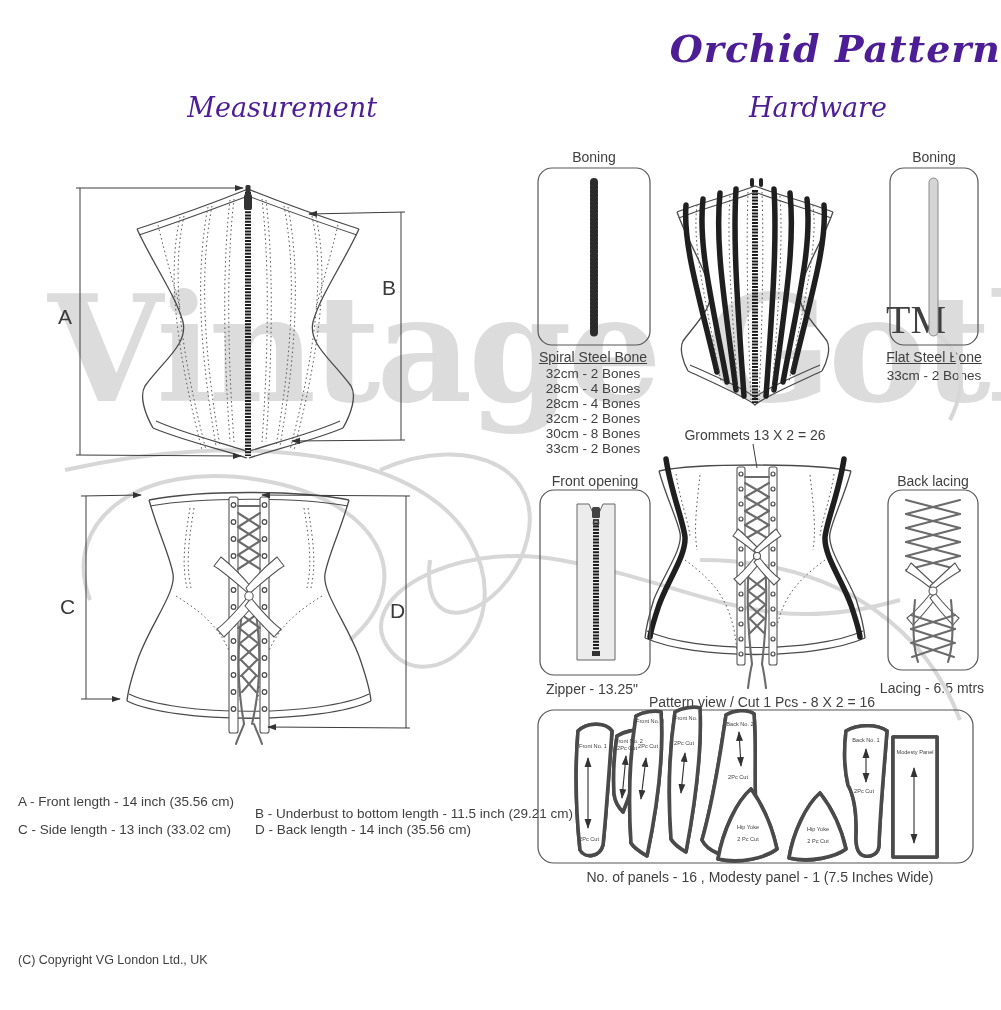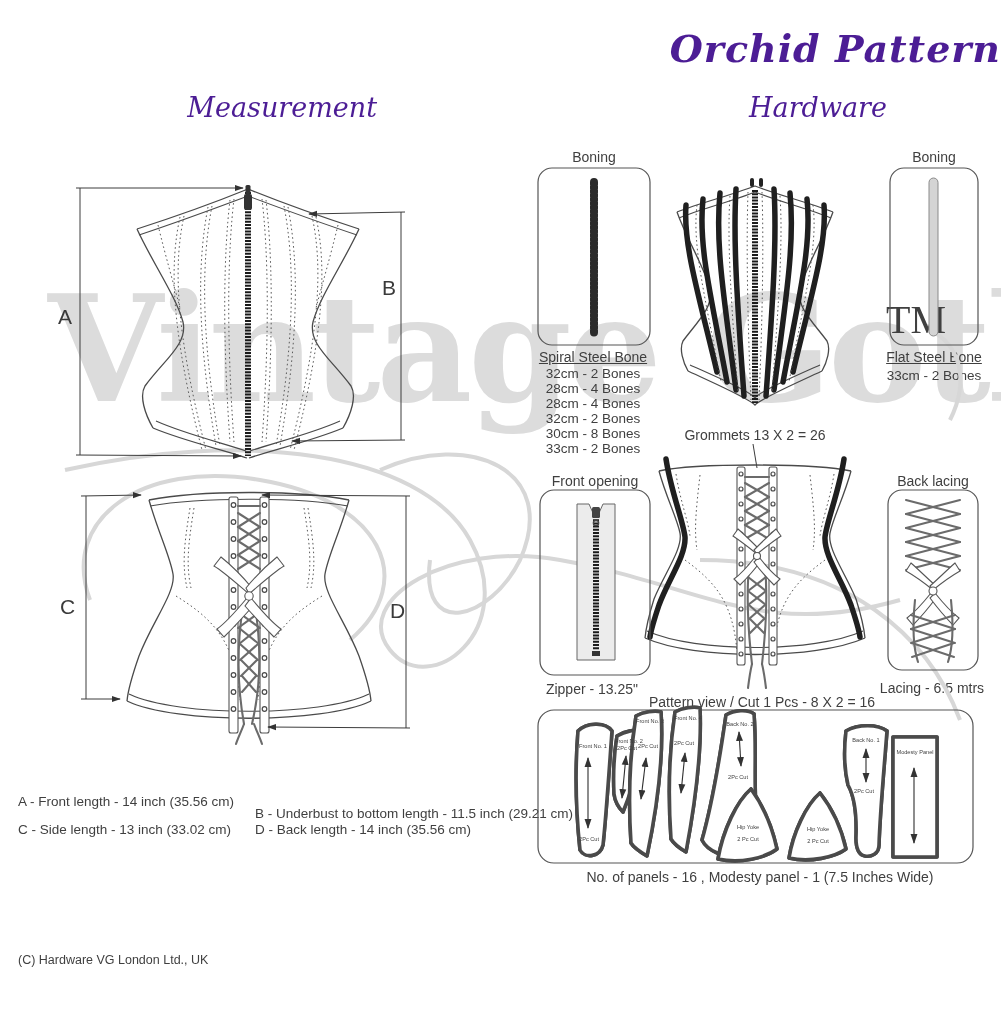--- a/index.html
+++ b/index.html
@@ -409,14 +409,14 @@
   <div class="abs lbl" style="left:862px;top:680px;width:140px;">Lacing - 6.5 mtrs</div>
 
   <div class="abs lbl" style="left:562px;top:694px;width:400px;">Pattern view  /  Cut 1 Pcs - 8 X 2 = 16</div>
   <div class="abs lbl" style="left:540px;top:869px;width:440px;">No. of panels - 16  , Modesty panel - 1 (7.5 Inches Wide)</div>
 
   <div class="abs lbl-sm" style="left:18px;top:794px;">A - Front length - 14 inch (35.56 cm)</div>
   <div class="abs lbl-sm" style="left:255px;top:794px;margin-top:12px;">B - Underbust to bottom length - 11.5 inch (29.21 cm)</div>
   <div class="abs lbl-sm" style="left:18px;top:822px;">C - Side length - 13 inch (33.02 cm)</div>
   <div class="abs lbl-sm" style="left:255px;top:822px;">D - Back length -  14 inch (35.56 cm)</div>
 
-  <div class="abs lbl-sm" style="left:18px;top:953px;font-size:12.5px;">(C) Hardware VG London Ltd., UK</div>
+  <div class="abs lbl-sm" style="left:18px;top:953px;font-size:12.5px;">(C) Copyright VG London Ltd., UK</div>
 </div>
 
 </body></html>

